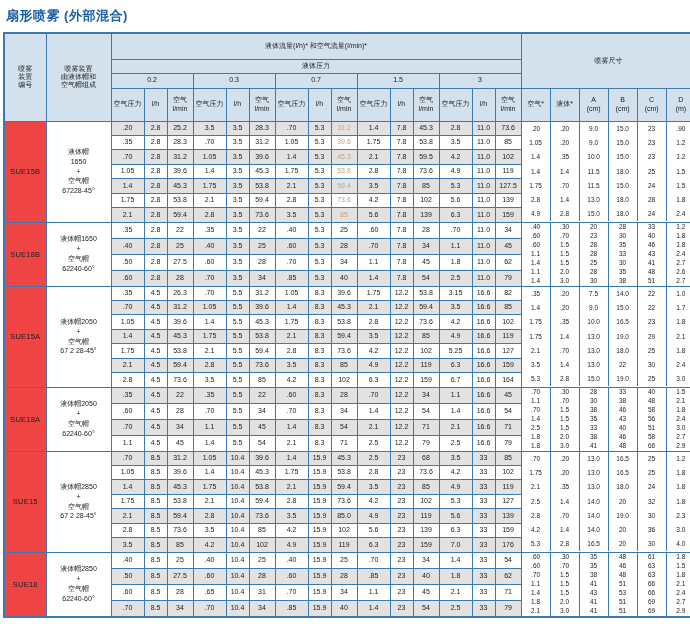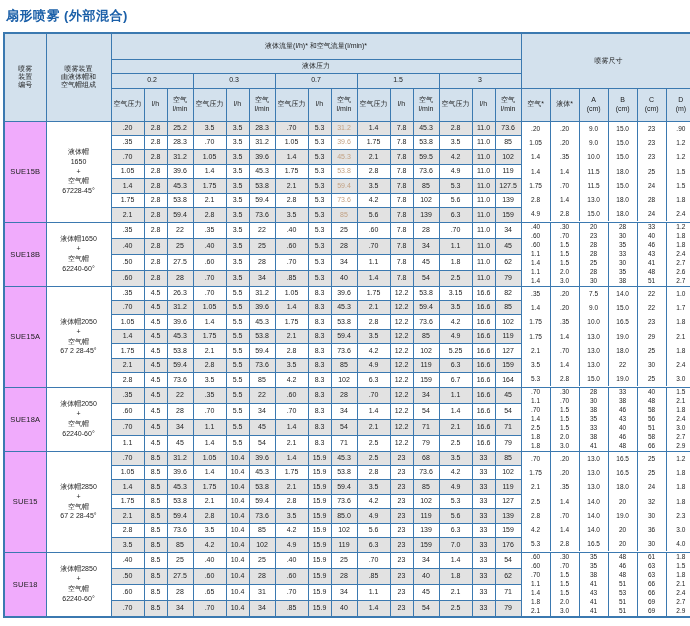--- a/index.html
+++ b/index.html
@@ -8,21 +8,21 @@
   }
   *{box-sizing:border-box}
   body{margin:0;background:#fff;font-family:"Liberation Sans","DejaVu Sans",sans-serif;color:var(--ink)}
   .page{width:690px;height:626px;padding:4px 3px 4px 3px;overflow:hidden}
   .title{font-size:13px;font-weight:bold;color:var(--accent);margin:3px 0 7px 3px;letter-spacing:.5px}
   table.spec{border-collapse:collapse;table-layout:fixed;width:684px;border:2px solid var(--border)}
   th,td{border:1px solid var(--border);font-size:7px;line-height:1.2;text-align:center;vertical-align:middle;padding:0 1px;overflow:hidden}
   thead th{background:var(--headbg);font-weight:normal;color:#1c1c1c}
   thead tr.h1{height:26px} thead tr.h2{height:14px} thead tr.h3{height:15px} thead tr.h4{height:33px}
   .mh{white-space:pre-line}
-  td.idcell{font-size:7.5px;background:#f0abfc;letter-spacing:.2px}
+  td.idcell{font-size:7.5px;background:#ef4444;letter-spacing:.2px}
   td.compcell{white-space:pre-line;line-height:1.4;background:#fff}
   tr.r7{height:13.6px} tr.r4{height:15.4px}
   td.fcell{background:#fff}
   td.fcell.shade{background:var(--stripe)}
   td.fcell.hl{color:var(--hl)}
   td.dimcell{padding:0;vertical-align:top;background:#fff}
   .dimgrid{display:grid;grid-template-columns:29px 29px 29px 29px 29px auto;grid-auto-rows:1fr;width:100%}
   .dimgrid.d7{height:100px} .dimgrid.d4{height:63px}
   .dcell{display:flex;align-items:center;justify-content:center;border-right:1px solid var(--border);font-size:6.5px}
   .dcell:nth-child(6n){border-right:none}

